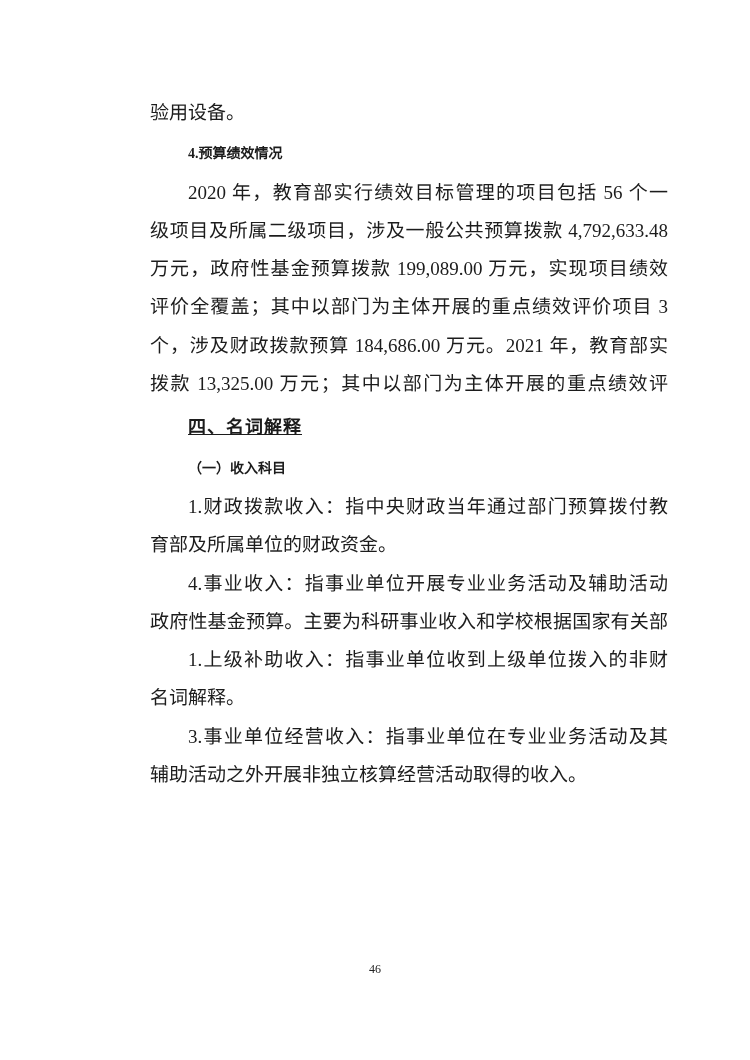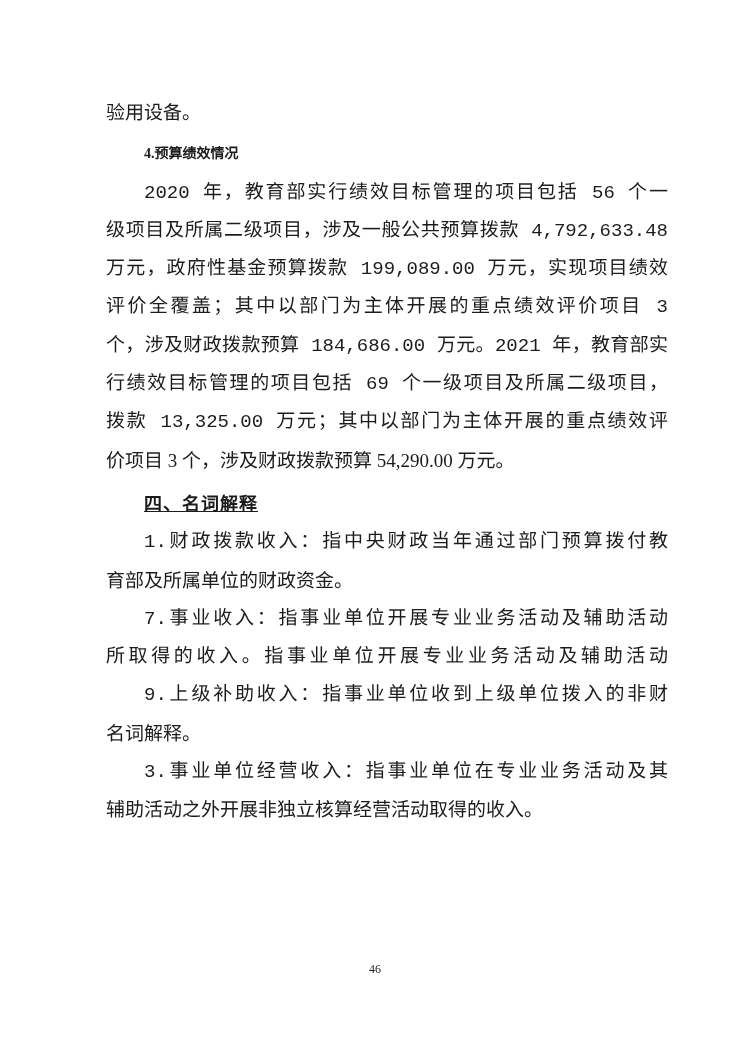--- a/index.html
+++ b/index.html
@@ -12,34 +12,34 @@
     width: 750px;
     height: 1060px;
     margin: 0 auto;
     background: #ffffff;
     overflow: hidden;
     color: #1c1c1c;
     font-family: "Liberation Serif", "DejaVu Serif", serif;
   }
   .doc {
     padding: 94px 82px 0 106px;
+    margin-left: 44px;
   }
   .line {
     font-size: 19px;
     line-height: 38.3px;
     min-height: 38.3px;
     white-space: normal;
   }
   .line.indent {
     text-indent: 38px;
   }
   .line.fill {
     text-align: justify;
     text-align-last: justify;
-    font-family: Liberation Mono, monospace;
   }
   .h3 {
     font-size: 14px;
     font-weight: 700;
     line-height: 38.3px;
     text-indent: 38px;
     margin-top: 3px;
   }
   .h2 {
     font-family: "Liberation Sans", "DejaVu Sans", sans-serif;
@@ -66,27 +66,26 @@
 
 <div class="page">
   <div class="doc" id="doc-body">
       <div class="line">验用设备。</div>
       <div class="h3">4.预算绩效情况</div>
       <div class="line indent fill">2020 年，教育部实行绩效目标管理的项目包括 56 个一</div>
       <div class="line fill">级项目及所属二级项目，涉及一般公共预算拨款 4,792,633.48</div>
       <div class="line fill">万元，政府性基金预算拨款 199,089.00 万元，实现项目绩效</div>
       <div class="line fill">评价全覆盖；其中以部门为主体开展的重点绩效评价项目 3</div>
       <div class="line fill">个，涉及财政拨款预算 184,686.00 万元。2021 年，教育部实</div>
-      <div class="line fill">行绩效目标管理的项目包括 69 个一级项目及所属二级项目，</div>
       <div class="line fill">拨款 13,325.00 万元；其中以部门为主体开展的重点绩效评</div>
-      <div class="line">价项目 3 个，涉及财政拨款预算 54,290.00 万元。</div>
       <div class="h2">四、名词解释</div>
+      <div class="h3">（一）收入科目</div>
       <div class="line indent fill">1.财政拨款收入：指中央财政当年通过部门预算拨付教</div>
       <div class="line">育部及所属单位的财政资金。</div>
-      <div class="line indent fill">7.事业收入：指事业单位开展专业业务活动及辅助活动</div>
-      <div class="line fill">所取得的收入。指事业单位开展专业业务活动及辅助活动</div>
-      <div class="line indent fill">9.上级补助收入：指事业单位收到上级单位拨入的非财</div>
+      <div class="line indent fill">4.事业收入：指事业单位开展专业业务活动及辅助活动</div>
+      <div class="line fill">政府性基金预算。主要为科研事业收入和学校根据国家有关部</div>
+      <div class="line indent fill">1.上级补助收入：指事业单位收到上级单位拨入的非财</div>
       <div class="line">名词解释。</div>
       <div class="line indent fill">3.事业单位经营收入：指事业单位在专业业务活动及其</div>
       <div class="line">辅助活动之外开展非独立核算经营活动取得的收入。</div>
     </div>
   <div class="page-number">46</div>
 </div>
 
 </body></html>

